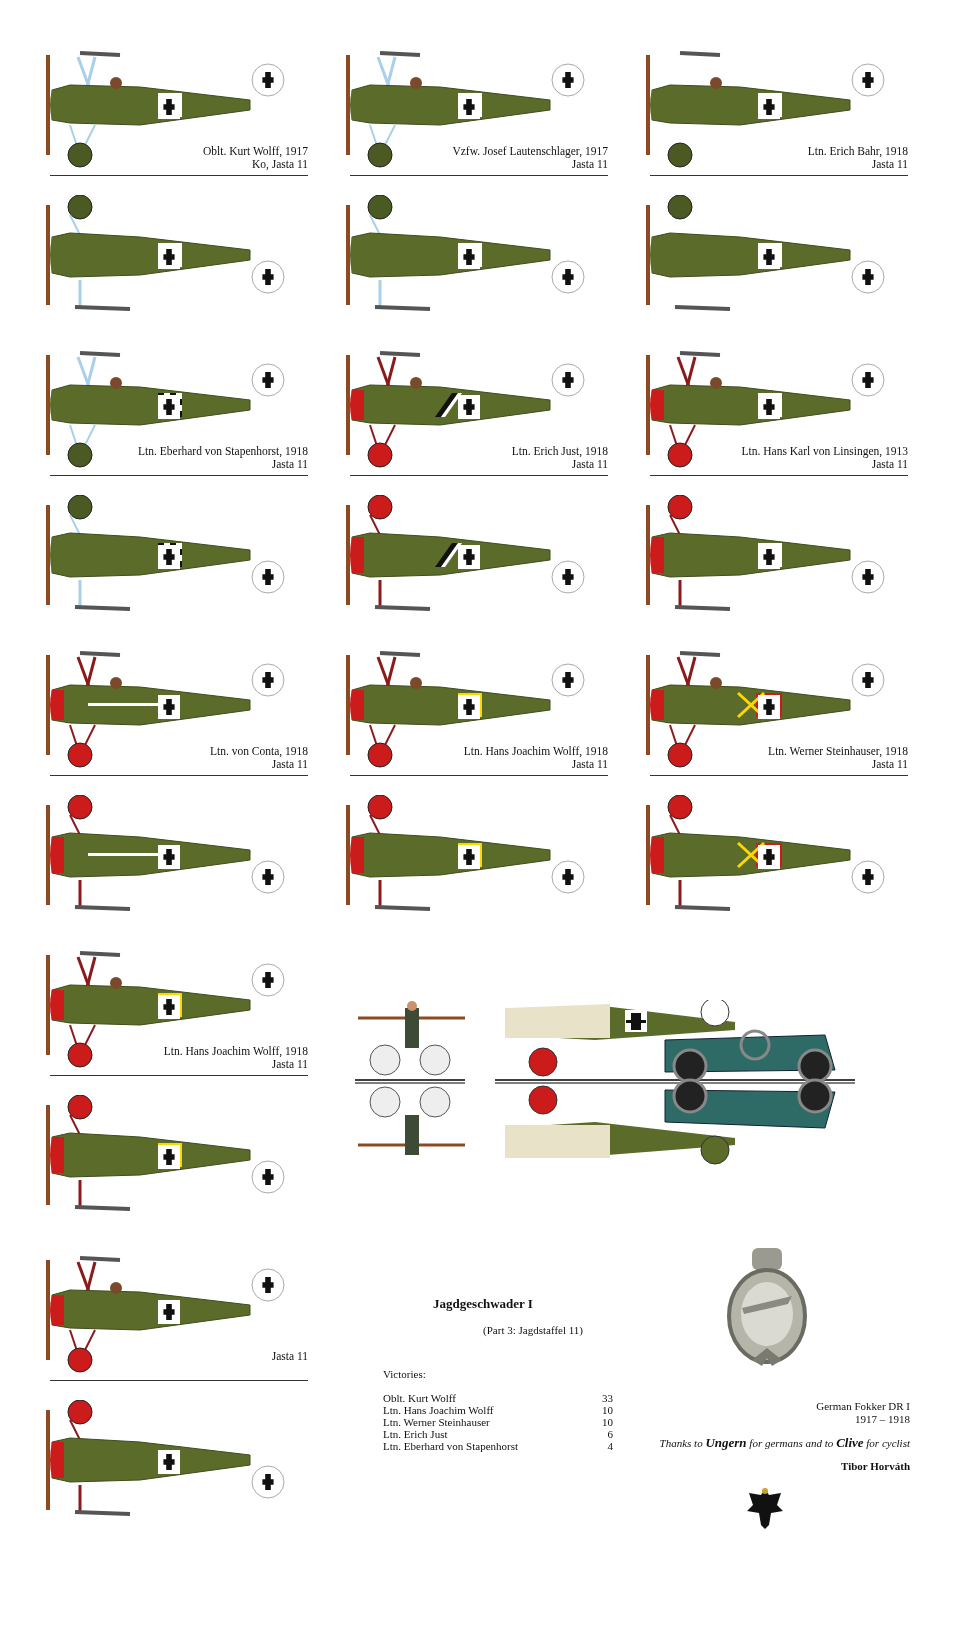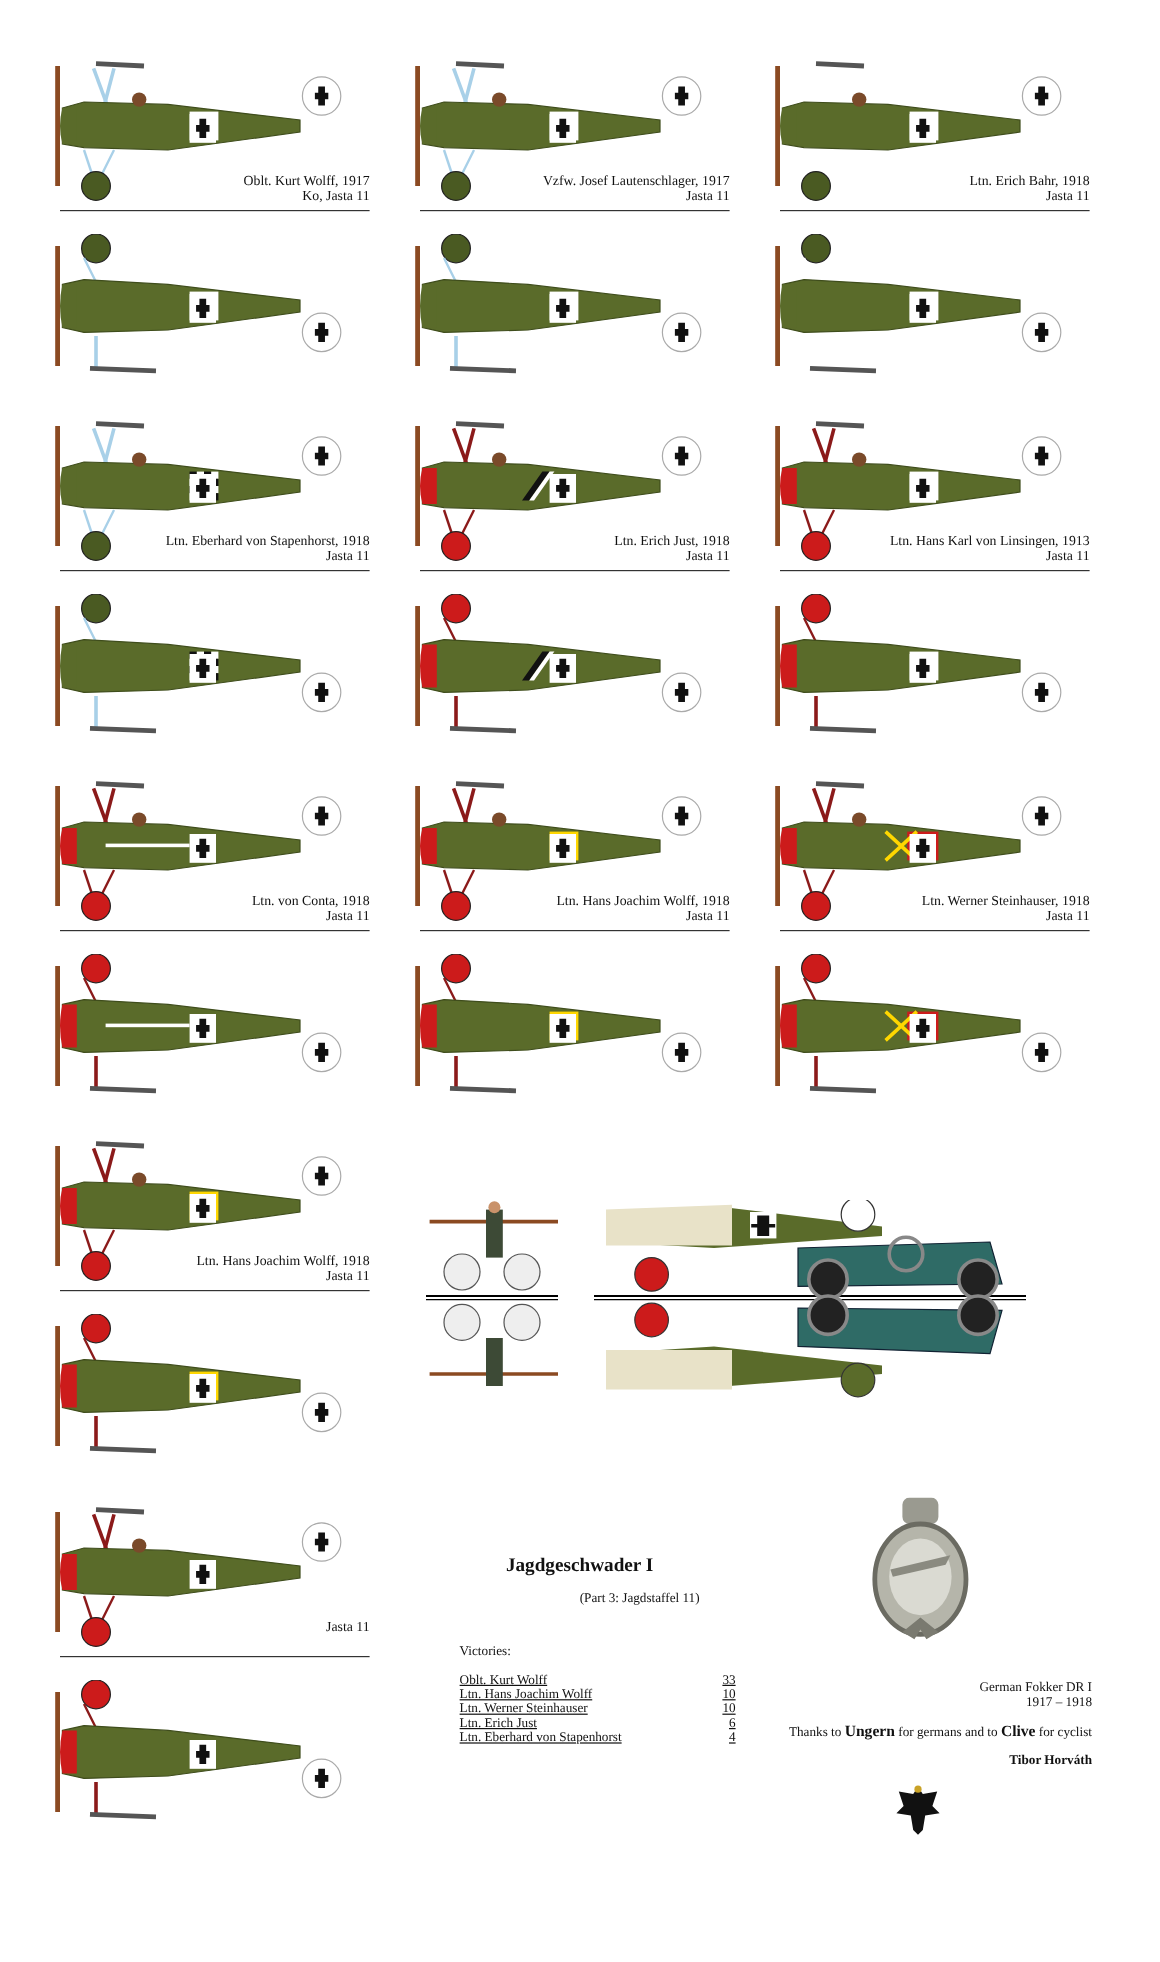--- a/index.html
+++ b/index.html
@@ -7,21 +7,21 @@
          font-family:"Liberation Serif","DejaVu Serif",serif; color:#111; }
   .plate { position:absolute; width:280px; height:300px; }
   .view { position:absolute; left:0; width:280px; height:140px; }
   .view.side { top:0; }
   .view.top { top:150px; }
   svg { display:block; }
   .caption { position:absolute; right:12px; text-align:right; font-size:11.5px; line-height:13px; }
   .caption.side { top:100px; }
   .rule { position:absolute; left:10px; right:12px; top:130px; height:1px; background:#333; }
   .info { position:absolute; font-size:11px; }
-  .title { font-weight:bold; font-size:16px; }
+  .title { font-weight:bold; font-size:13px; }
   .vic-row { display:flex; justify-content:space-between; width:230px; line-height:12px; font-size:11px; }
   .credits { text-align:right; font-size:11px; line-height:13px; }
   .credits b { font-size:13px; }
 </style>
 </head>
 <body>
 
 <div id="plates">
     <div class="plate" style="left: 40px; top: 45px;">
       <div class="view side">
@@ -562,21 +562,21 @@
     <polygon points="310,90 480,92 470,128 310,122" fill="#2f6b66" stroke="#123"></polygon>
     <circle cx="335" cy="96" r="16" fill="#222" stroke="#888" stroke-width="3"></circle>
     <circle cx="460" cy="96" r="16" fill="#222" stroke="#888" stroke-width="3"></circle>
   </svg>
 </div>
 
 <div class="info" style="left:383px;top:1296px;width:240px;">
   <div class="title" style="text-align:center;width:200px;">Jagdgeschwader I</div>
   <div style="text-align:right;width:200px;margin-top:12px;">(Part 3: Jagdstaffel 11)</div>
   <div style="margin-top:32px;">Victories:</div>
-  <div id="vic-list" style="margin-top:12px;text-decoration:underline;">
+  <div id="vic-list" style="margin-top:12px;">
       <div class="vic-row">
         <span>Oblt. Kurt Wolff</span>
         <span>33</span>
       </div>
       <div class="vic-row">
         <span>Ltn. Hans Joachim Wolff</span>
         <span>10</span>
       </div>
       <div class="vic-row">
         <span>Ltn. Werner Steinhauser</span>
@@ -599,21 +599,21 @@
     <ellipse cx="45" cy="68" rx="38" ry="46" fill="#b5b5aa" stroke="#6b6b62" stroke-width="4"></ellipse>
     <ellipse cx="45" cy="66" rx="26" ry="32" fill="#dadad2"></ellipse>
     <path d="M20 60 L70 48 L66 56 L22 66z" fill="#8a8a80"></path>
     <path d="M30 112 L45 100 L60 112 L50 118 L45 110 L40 118z" fill="#7a7a70"></path>
   </svg>
 </div>
 
 <div class="credits" style="position:absolute;left:620px;top:1400px;width:290px;">
   <div>German Fokker DR I</div>
   <div>1917 – 1918</div>
-  <div style="margin-top:10px;">
+  <div style="margin-top:10px;font-style:italic;">
     <span>Thanks to </span><b>Ungern</b><span> for germans and to </span><b>Clive</b><span> for cyclist</span>
   </div>
   <div style="margin-top:10px;font-weight:bold;">Tibor Horváth</div>
 </div>
 
 <div style="position:absolute;left:745px;top:1485px;width:40px;height:45px;">
   <svg width="40" height="45" viewBox="0 0 40 45">
     <path d="M20 4 L24 10 L36 8 L32 20 L38 26 L26 28 L24 40 L20 44 L16 40 L14 28 L2 26 L8 20 L4 8 L16 10z" fill="#111"></path>
     <circle cx="20" cy="6" r="3" fill="#c9a227"></circle>
   </svg>

